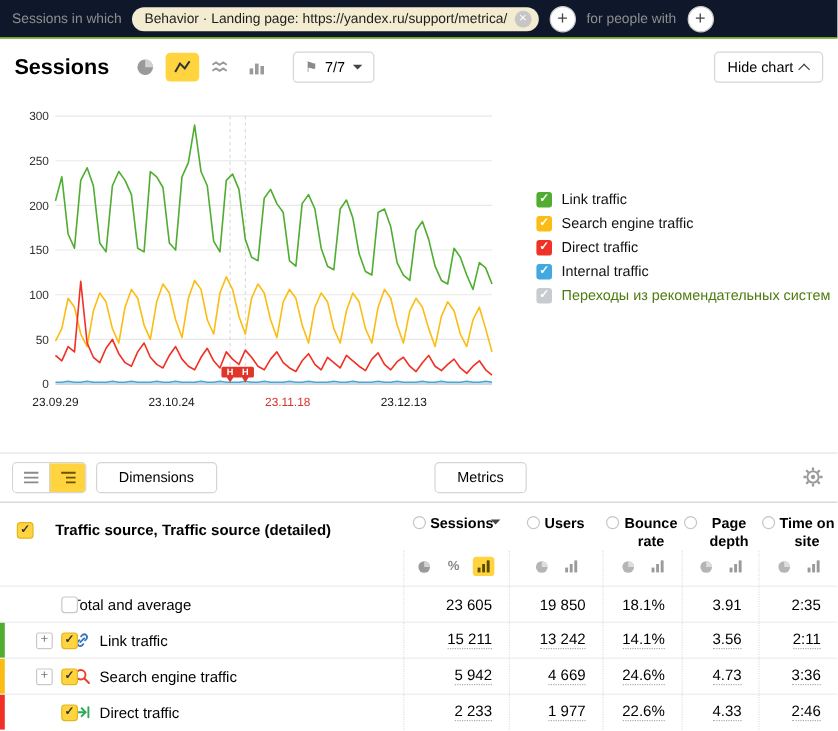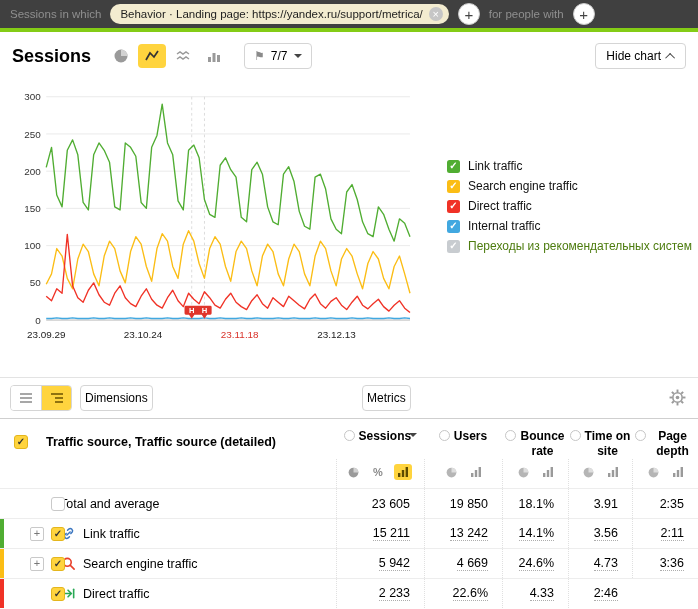--- a/index.html
+++ b/index.html
@@ -1,20 +1,20 @@
 <!DOCTYPE html>
 <html><head>
 <meta charset="utf-8">
 <style>
   *{box-sizing:border-box;margin:0;padding:0}
   html,body{background:#fff}
   body{width:698px;height:609px;overflow:hidden;font-family:"Liberation Sans",sans-serif;font-size:12px;color:#000}
 
   
-  .filter-bar{height:32px;background:#404040;border-bottom:4px solid #84cc16;display:flex;align-items:center;gap:9px;padding:0 10px;font-size:11.5px;color:#8f8f8f}
+  .filter-bar{height:32px;background:#0f172a;border-bottom:1px solid #84cc16;display:flex;align-items:center;gap:9px;padding:0 10px;font-size:11.5px;color:#8f8f8f}
   .chip{background:#f3ecd0;border-radius:12px;padding:3px 6px 3px 10px;color:#1d1d1d;display:flex;align-items:center;gap:6px;cursor:pointer}
   .chip-x{width:14px;height:14px;border-radius:50%;background:#c6c6c6;color:#fff;display:flex;align-items:center;justify-content:center;font-size:11px;line-height:1;cursor:pointer;flex:0 0 auto}
   .plus-btn{width:22px;height:22px;border-radius:50%;border:1px solid #c9c9c9;background:#fff;display:flex;align-items:center;justify-content:center;font-size:15px;color:#444;cursor:pointer}
 
   
   .sessions-header{display:flex;align-items:center;gap:8px;padding:11px 12px 2px}
   .title{font-size:18px;font-weight:bold;margin-right:8px}
   .chart-type-icons{display:flex;gap:3px;align-items:center}
   .ct-icon{width:28px;height:24px;border-radius:4px;display:flex;align-items:center;justify-content:center;cursor:pointer}
   .ct-icon.active{background:#ffd43e}
@@ -32,21 +32,21 @@
   .cbx::after{content:"✓";color:#fff;font-size:10px;line-height:1;font-weight:bold}
   .legend-label{font-size:12px;color:#111;white-space:nowrap}
   .legend-item.disabled .legend-label{color:#4d7c0f}
 
   
   .tbl-toolbar{border-top:1px solid #e3e3e3;position:relative;display:flex;align-items:center;gap:8px;padding:8px 10px;height:41px}
   .view-seg{display:flex;border:1px solid #d5d5d5;border-radius:4px;overflow:hidden}
   .view-btn{width:30px;height:24px;display:flex;align-items:center;justify-content:center;background:#fff;cursor:pointer}
   .view-btn + .view-btn{border-left:1px solid #d5d5d5}
   .view-btn.active{background:#ffd43e}
-  .btn{border:1px solid #d5d5d5;border-radius:4px;height:26px;display:flex;align-items:center;gap:6px;padding:0 4px;background:#fff;cursor:pointer;font-size:12px}
+  .btn{border:1px solid #d5d5d5;border-radius:4px;height:26px;display:flex;align-items:center;gap:6px;padding:0 18px;background:#fff;cursor:pointer;font-size:12px}
   .toolbar-mid{position:absolute;left:362px;top:7px;display:flex;gap:4px}
   .gear-btn{position:absolute;right:12px;top:11px;cursor:pointer}
 
   
   .grid-row{display:grid;grid-template-columns:58px 1fr 88px 78px 66px 64px 66px;align-items:stretch}
   .tbl-head{border-top:1px solid #cfcfcf}
   .h-first{grid-column:1/3;display:flex;align-items:center;gap:18px;padding:10px 0 4px 14px;font-weight:bold;font-size:12.5px}
   .h-cell{display:flex;align-items:flex-start;justify-content:center;gap:4px;padding-top:10px;font-weight:bold;font-size:12px;text-align:center;line-height:1.25}
   .h-cell .hl{max-width:46px}
   .info-i{width:11px;height:11px;border-radius:50%;border:1px solid #c6c6c6;display:inline-block;margin-top:1px;flex:0 0 auto}
@@ -251,25 +251,25 @@
   <div class="h-cell">
     <span class="info-i"></span>
     <span class="hl">Users</span>
   </div>
   <div class="h-cell">
     <span class="info-i"></span>
     <span class="hl">Bounce rate</span>
   </div>
   <div class="h-cell">
     <span class="info-i"></span>
-    <span class="hl">Time on site</span>
+    <span class="hl">Page depth</span>
   </div>
   <div class="h-cell">
     <span class="info-i"></span>
-    <span class="hl">Page depth</span>
+    <span class="hl">Time on site</span>
   </div>
 </div>
 
 <div class="grid-row tbl-subhead">
   <div class="sub-first"></div>
   <div class="sub-cell sessions-icons">
     <span class="mini-icon">
       <svg width="13" height="13" viewBox="0 0 16 16">
           <circle cx="8" cy="8" r="6" fill="#9a9a9a"></circle>
           <path d="M8 8 L8 2 A6 6 0 0 1 14 8 z" fill="#d2d2d2"></path>
@@ -450,20 +450,23 @@
           <path d="M7.5 4.5L11 8l-3.5 3.5"></path>
           <path d="M13.5 3.5v9"></path>
         </svg>
     </span>
     <span>Direct traffic</span>
   </div>
   <div class="cell num">
       <span class="val-link">2 233</span>
     </div>
   <div class="cell num">
+      <span class="val-link">1 977</span>
+    </div>
+  <div class="cell num">
       <span class="val-link">22.6%</span>
     </div>
   <div class="cell num">
       <span class="val-link">4.33</span>
     </div>
   <div class="cell num">
       <span class="val-link">2:46</span>
     </div>
 </div>
 

